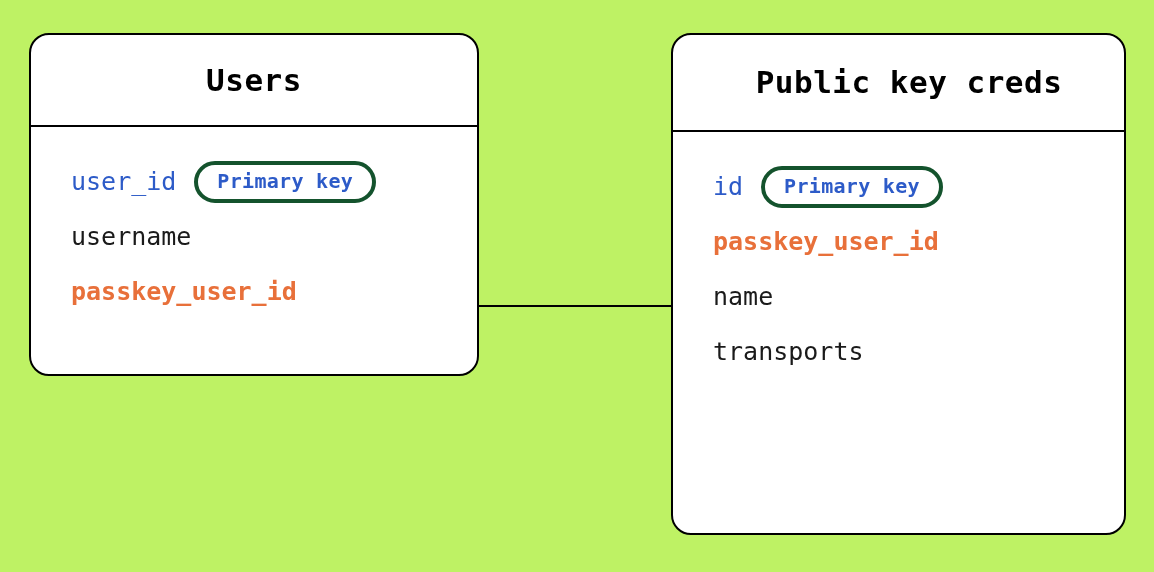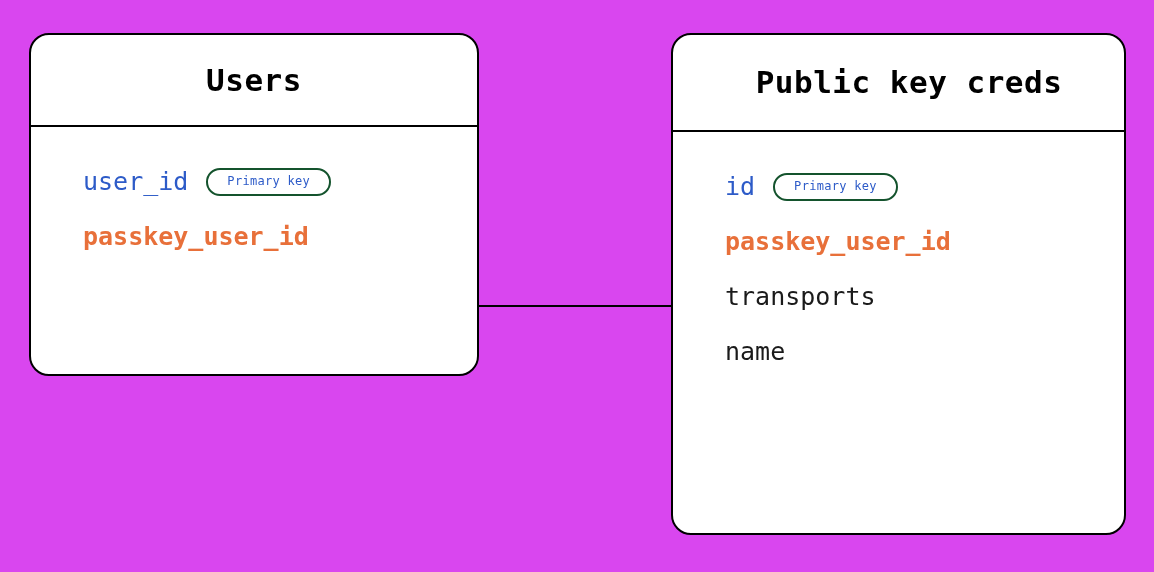--- a/index.html
+++ b/index.html
@@ -8,21 +8,21 @@
     padding: 0;
     background: #ffffff;
   }
   body {
     font-family: "DejaVu Sans Mono", monospace;
   }
   #canvas {
     position: relative;
     width: 1154px;
     height: 572px;
-    background: #d946ef;
+    background: #bef264;
     overflow: hidden;
   }
 
   
   .entity {
     position: absolute;
     box-sizing: border-box;
     border: 2px solid #000000;
     border-radius: 20px;
     background: #ffffff;
@@ -62,21 +62,21 @@
   }
 
   .entity-divider {
     width: 100%;
     height: 0;
     border-top: 2px solid #000000;
   }
 
   .entity-fields {
     box-sizing: border-box;
-    padding: 27px 0 0 52px;
+    padding: 27px 0 0 40px;
   }
 
   .field-row {
     display: flex;
     align-items: center;
     height: 55px;
     white-space: nowrap;
   }
   .field-name {
     font-family: "DejaVu Sans Mono", monospace;
@@ -85,26 +85,26 @@
     color: #1a1a1a;
   }
   .field-name.key-pk { color: #2d5bc8; }
   .field-name.key-fk { color: #e8703a; font-weight: bold; }
 
   .badge {
     display: inline-block;
     box-sizing: border-box;
     margin-left: 18px;
     padding: 4px 19px 5px 19px;
-    border: 2px solid #14532d;
+    border: 4px solid #14532d;
     border-radius: 999px;
     color: #2d5bc8;
     font-family: "DejaVu Sans Mono", monospace;
-    font-weight: normal;
-    font-size: 12px;
+    font-weight: bold;
+    font-size: 20px;
     line-height: 1.25;
     letter-spacing: 0.3px;
     white-space: nowrap;
   }
 
   
   #relationship-connector {
     position: absolute;
     left: 478px;
     top: 305px;
@@ -121,20 +121,23 @@
   <div class="entity" id="entity-users">
     <div class="entity-header">Users</div>
     <div class="entity-divider"></div>
     <div class="entity-fields">
 
       <div class="field-row">
         <span class="field-name key-pk">user_id</span>
         <span class="badge">Primary key</span>
       </div>
 
+      <div class="field-row">
+        <span class="field-name">username</span>
+      </div>
 
       <div class="field-row">
         <span class="field-name key-fk">passkey_user_id</span>
       </div>
 
     </div>
   </div>
 
   <div id="relationship-connector"></div>
 
@@ -148,23 +151,23 @@
         <span class="badge">Primary key</span>
       </div>
 
 
       <div class="field-row">
         <span class="field-name key-fk">passkey_user_id</span>
       </div>
 
 
       <div class="field-row">
-        <span class="field-name">transports</span>
+        <span class="field-name">name</span>
       </div>
 
       <div class="field-row">
-        <span class="field-name">name</span>
+        <span class="field-name">transports</span>
       </div>
 
     </div>
   </div>
 
 </div>
 
 </body></html>

